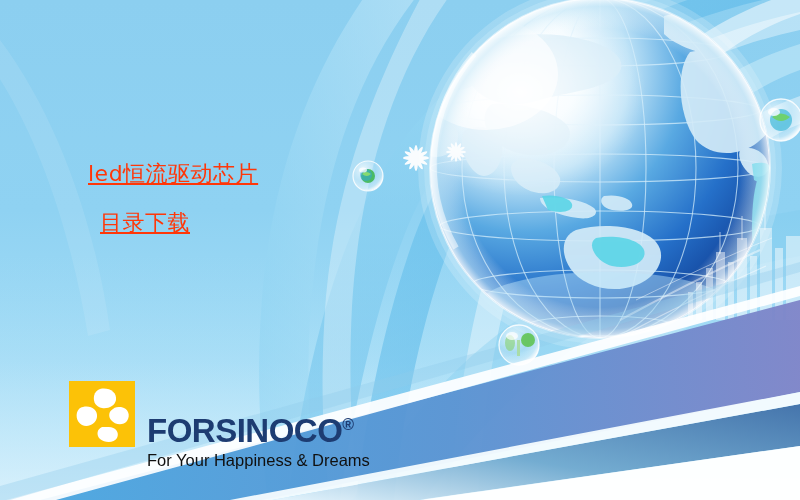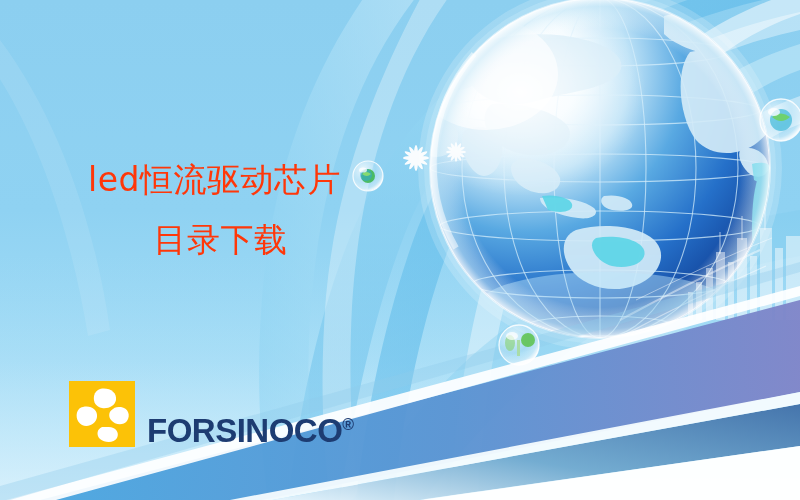--- a/index.html
+++ b/index.html
@@ -19,28 +19,29 @@
   }
   .layer { position:absolute; top:0; left:0; width:800px; height:500px; }
   .layer svg { display:block; width:800px; height:500px; }
 
   
   #headline {
     position:absolute;
     left:88px; top:163px;
     z-index:40;
     color:#ff3709;
-    font-size:33px;
+    font-size:22px;
     line-height:1.0;
     letter-spacing:0.5px;
     white-space:nowrap;
     font-family:"DejaVu Sans","Liberation Sans",sans-serif;
+    text-decoration:underline;
   }
   #headline .l1 { display:block; }
-  #headline .l2 { display:block; margin-top:27px; margin-left:12px;text-align:center; }
+  #headline .l2 { display:block; margin-top:27px; margin-left:12px; }
 
   
   #logo {
     position:absolute;
     left:69px; top:381px;
     z-index:40;
     display:flex;
     align-items:flex-start;
   }
   #logo-mark {
@@ -377,16 +378,17 @@
           <path d="M52 26 C 59 27 62 34 58 40 C 54 45 46 44 42 39 C 39 35 40 30 44 28 C 46 26 49 26 52 26 Z"></path>
           <path d="M14 26 C 22 24 29 29 28 36 C 27 43 19 47 13 44 C 7 41 6 32 10 28 C 11 27 12 26 14 26 Z"></path>
           <path d="M38 46 C 46 45 51 51 48 57 C 45 62 36 62 31 58 C 27 54 28 48 33 46 C 35 46 36 46 38 46 Z"></path>
         </g>
       </svg>
     </div>
     <div id="logo-text">
       <div id="logo-word">
         <span>FORSINOCO</span><span class="reg">®</span>
       </div>
+      <div id="logo-tag">For Your Happiness &amp; Dreams</div>
     </div>
   </div>
 
 </div>
 
 </body></html>

